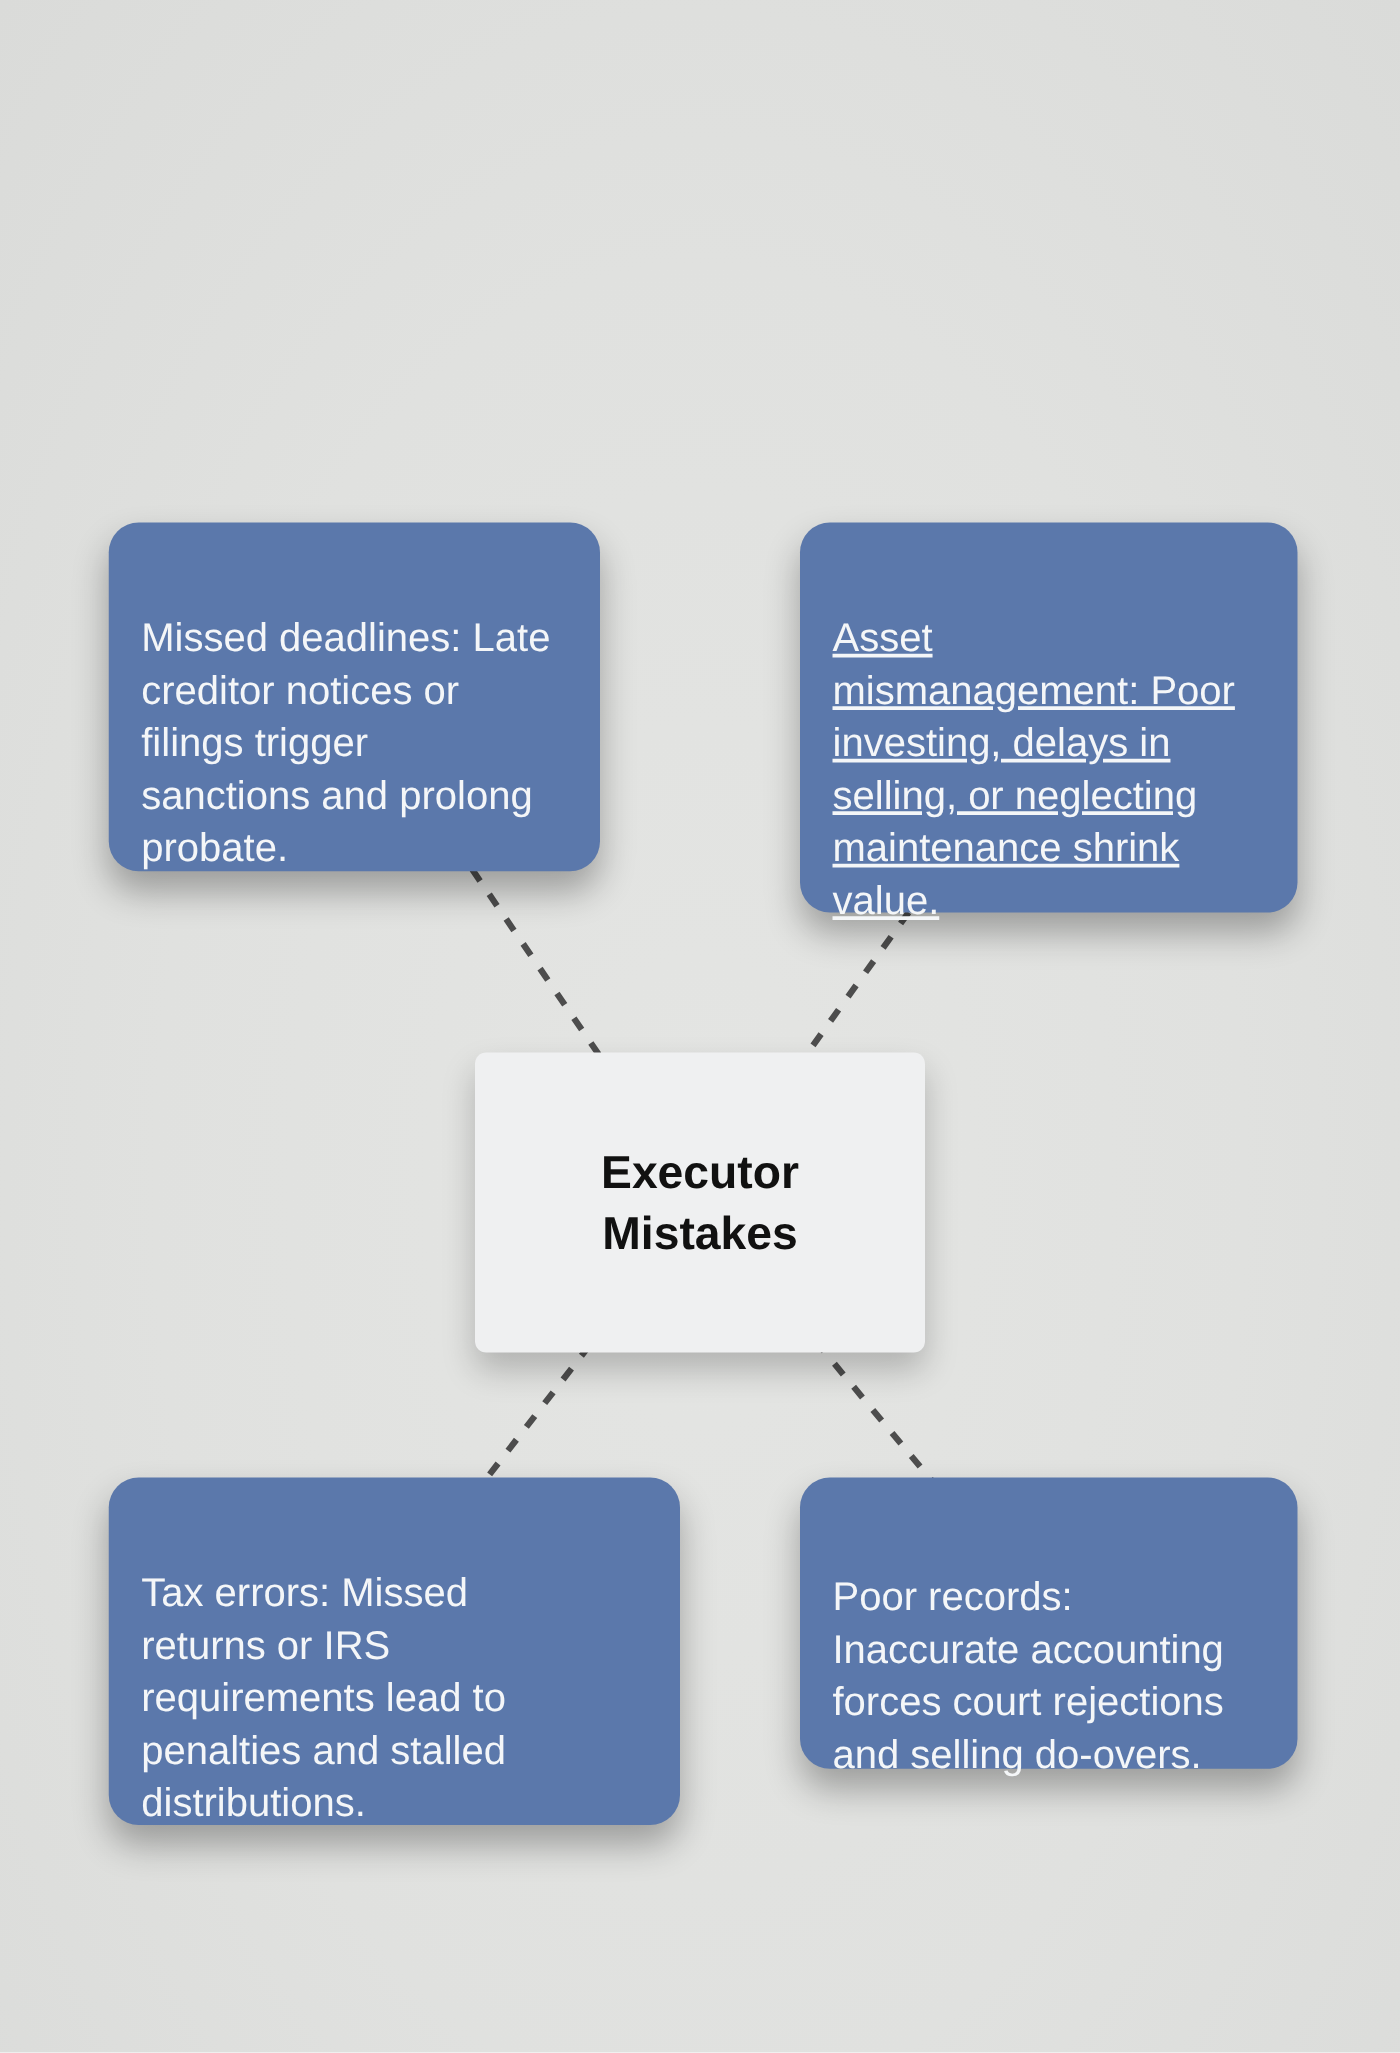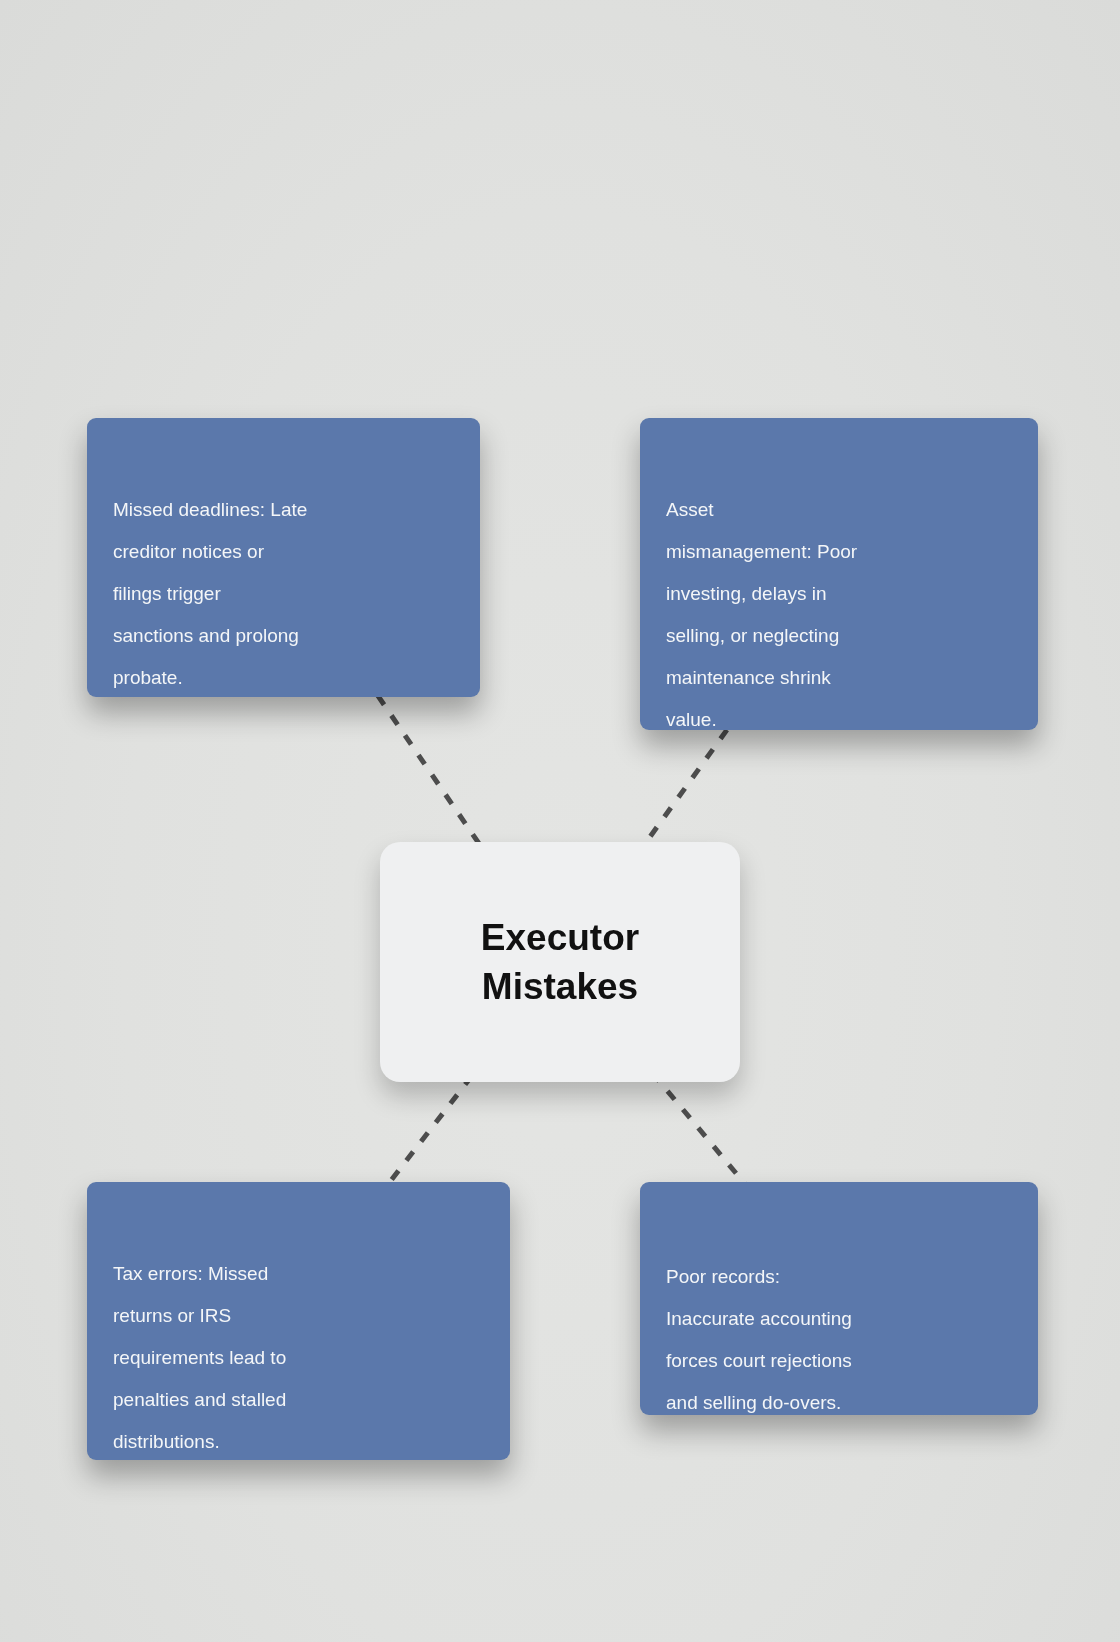--- a/index.html
+++ b/index.html
@@ -44,39 +44,39 @@
     height: 1642px;
   }
   .connectors line {
     stroke: var(--connector);
     stroke-width: 5;
     stroke-dasharray: 11 13;
   }
 
   .node {
     position: absolute;
-    border-radius: 9px;
+    border-radius: 24px;
     background: var(--branch-box);
     color: var(--branch-text);
-    font-size: 19px;
+    font-size: 32px;
     line-height: 42px;
     padding: 29px 26px;
     white-space: pre-line;
     box-shadow: 0 16px 28px rgba(0,0,0,0.30);
   }
   .node-tl { left: 87px;  top: 418px;  width: 393px; height: 279px; }
-  .node-tr { left: 640px; top: 418px;  width: 398px; height: 312px; }
-  .node-bl { left: 87px;  top: 1182px; width: 423px; height: 278px; }
+  .node-tr { left: 640px; top: 418px;  width: 398px; height: 312px; text-decoration: underline; }
+  .node-bl { left: 87px;  top: 1182px; width: 457px; height: 278px; }
   .node-br { left: 640px; top: 1182px; width: 398px; height: 233px; padding-top: 32px; }
 
   .node-center {
     position: absolute;
     left: 380px; top: 842px;
     width: 360px; height: 240px;
-    border-radius: 20px;
+    border-radius: 9px;
     background: var(--center-box);
     color: var(--center-text);
     display: flex;
     align-items: center;
     justify-content: center;
     text-align: center;
     font-size: 37px;
     line-height: 49px;
     font-weight: 700;
     white-space: pre-line;

